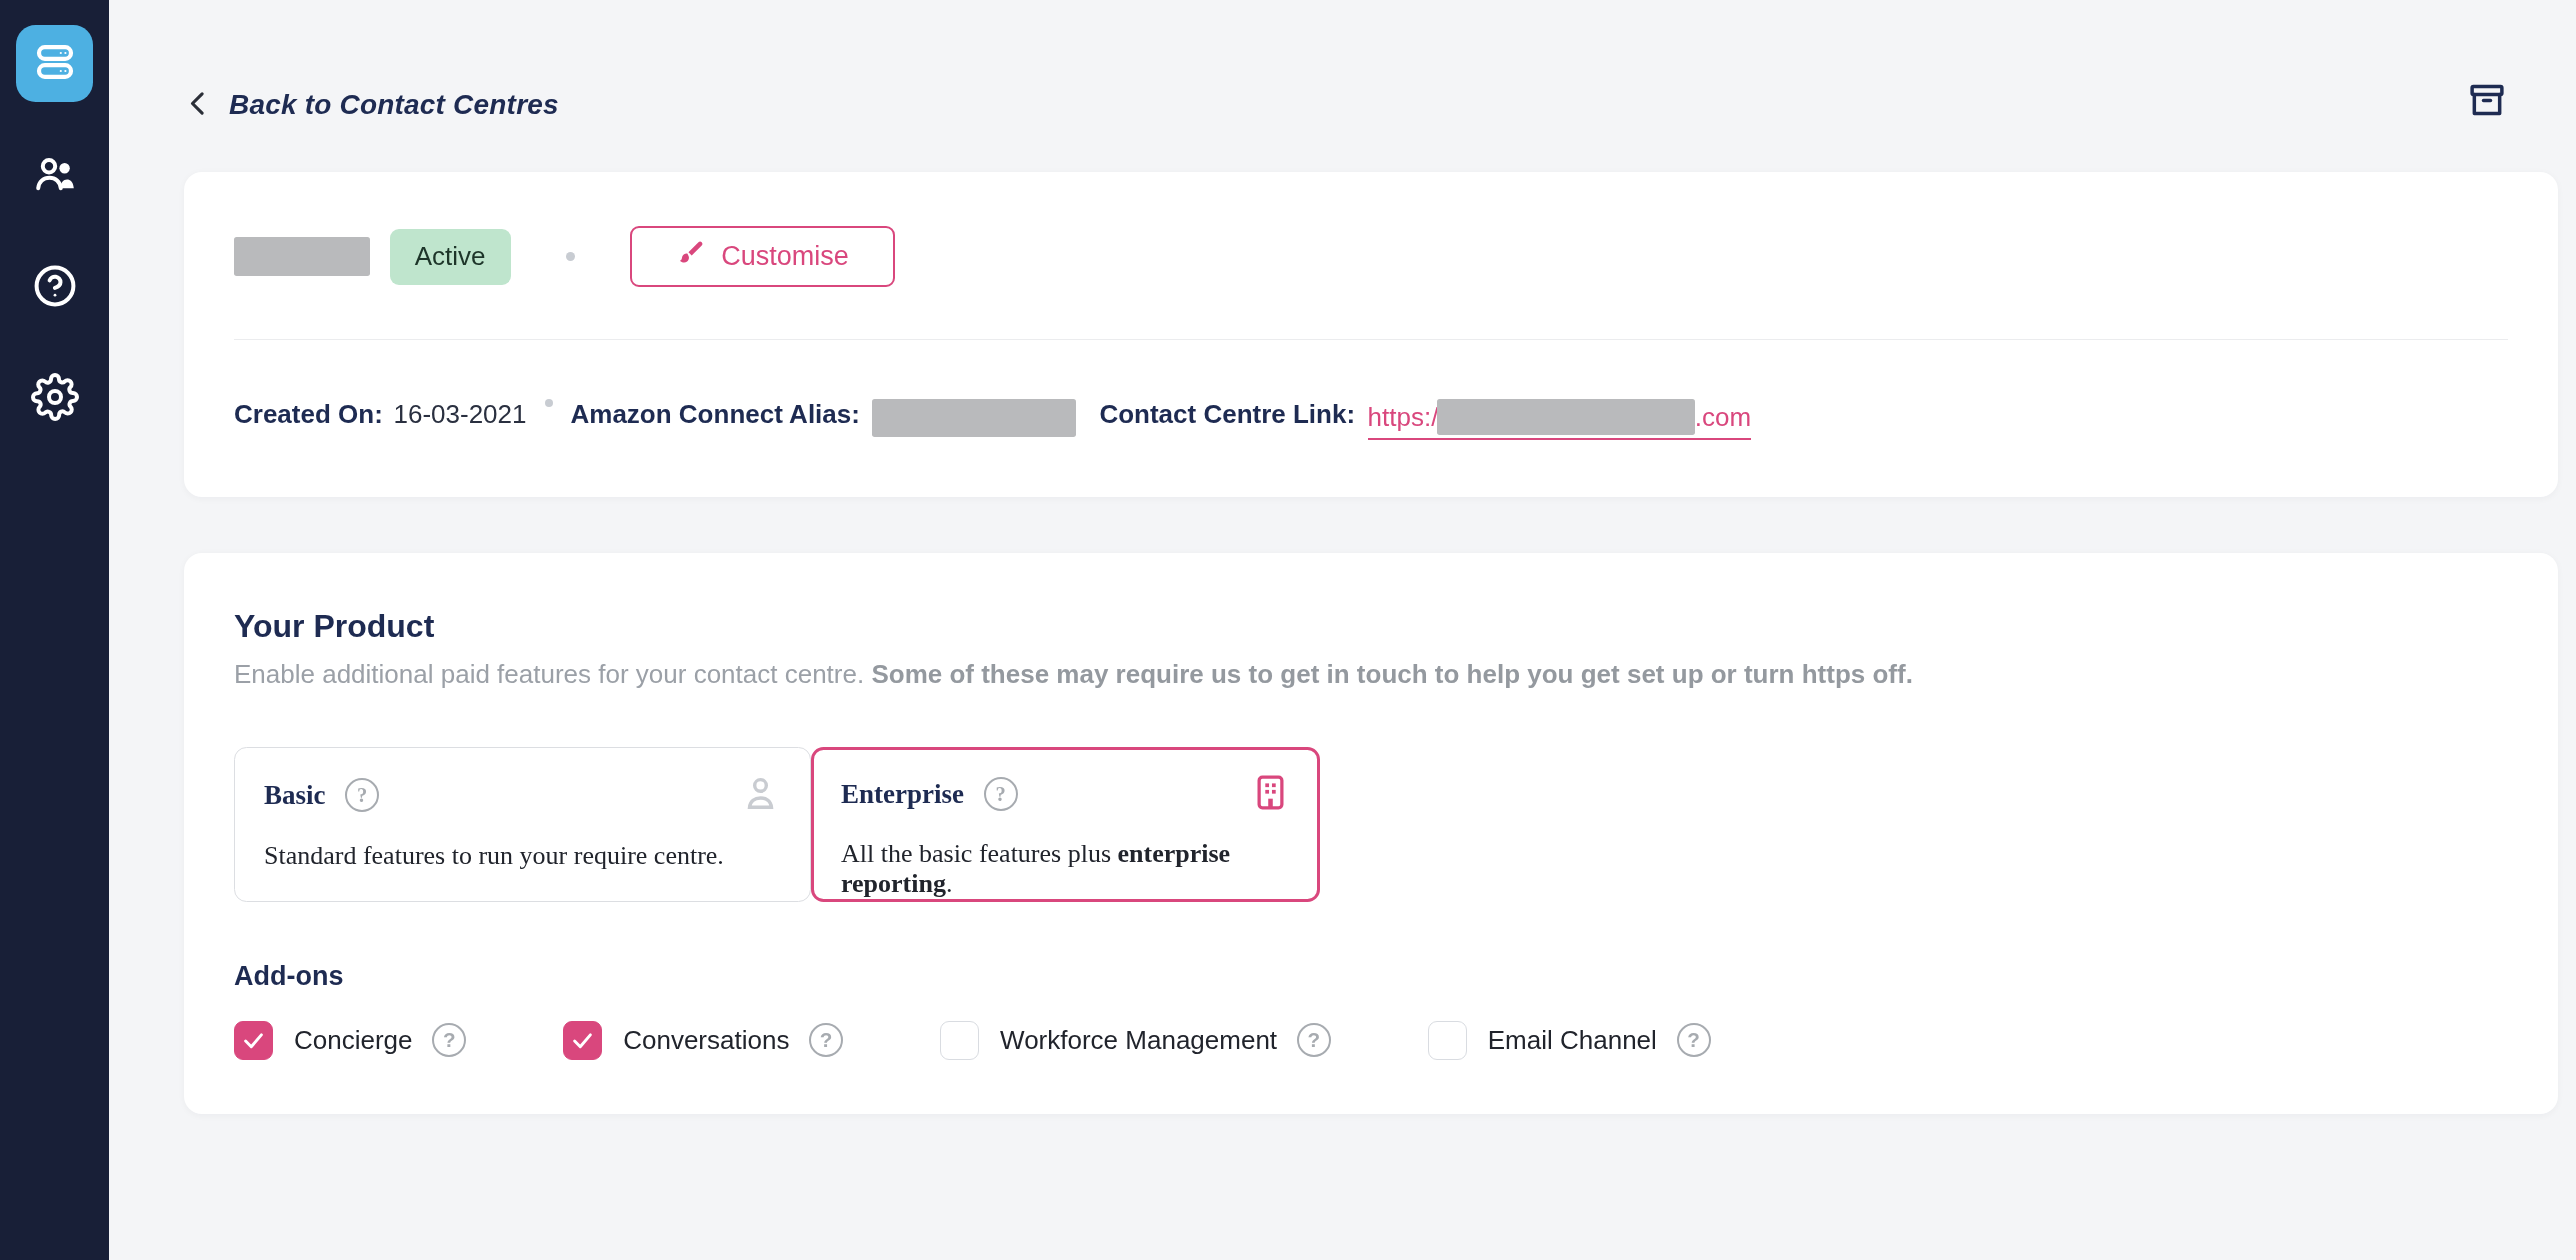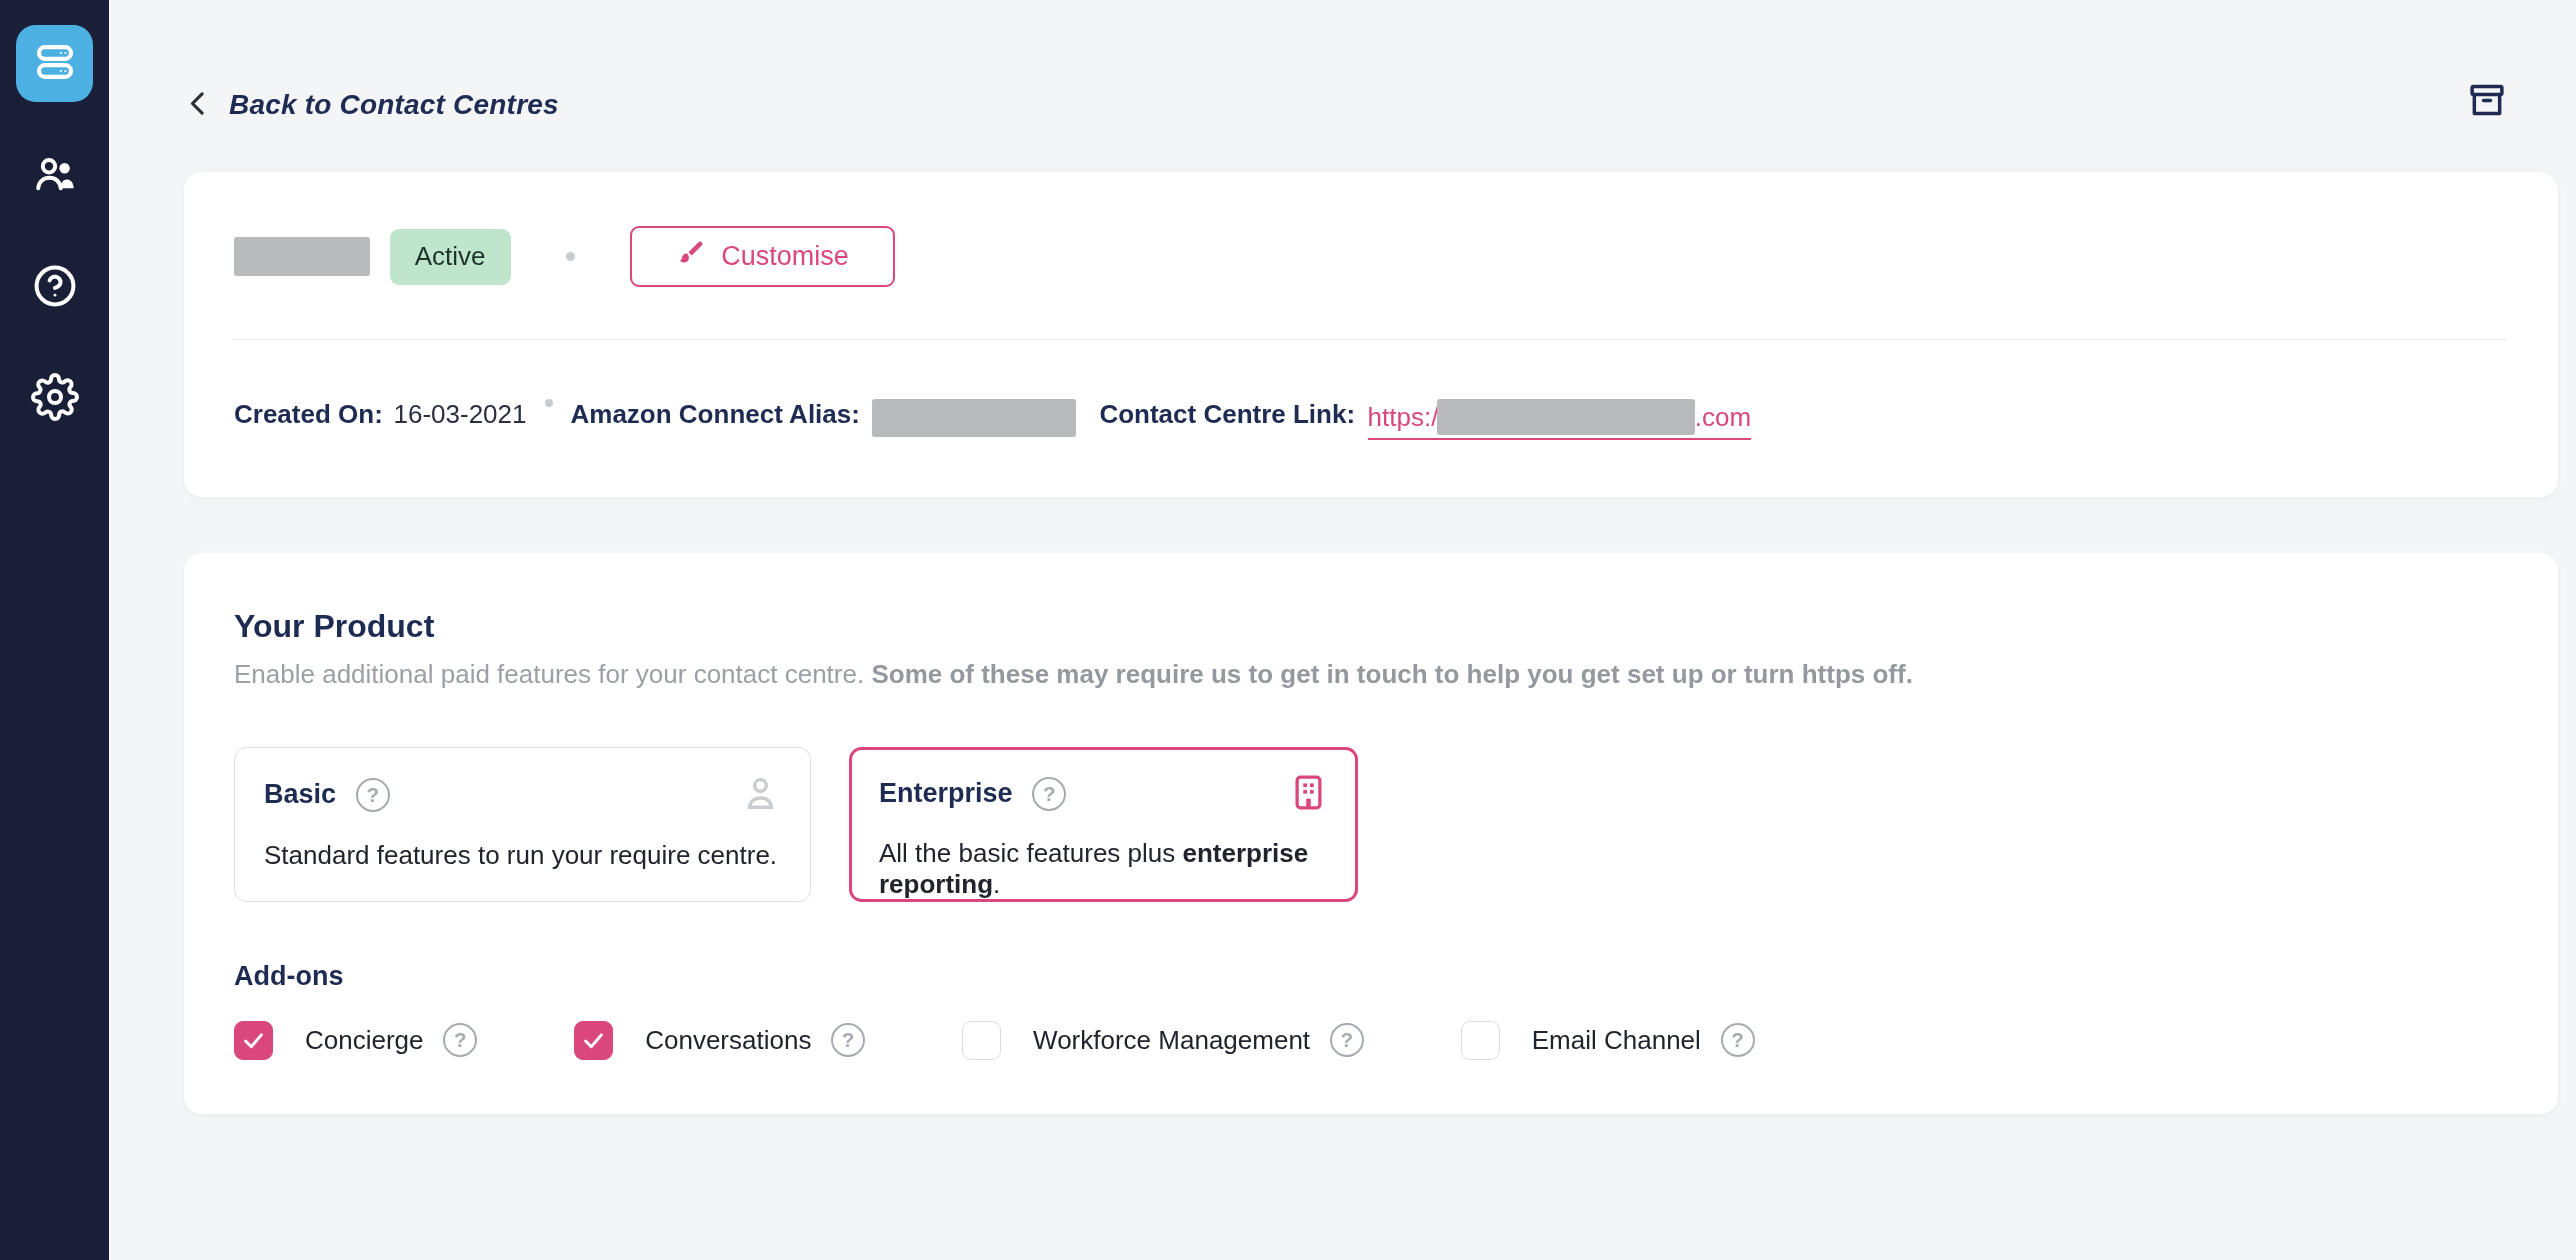--- a/index.html
+++ b/index.html
@@ -79,21 +79,21 @@
     color: #d9477d; cursor: pointer; text-decoration: none; font-size: 26px;
   }
   .redact-link { width: 258px; height: 36px; margin-left: -9px; margin-right: -14.3px; position: relative; }
 
   
   .product-card { margin-top: 56px; padding: 55px 74px 54px 50px; }
   .product-title { font-size: 32px; font-weight: 700; color: #1e2b52; }
   .product-sub { margin-top: 14.3px; font-size: 26px; color: #9ba0a7; }
   .product-sub b { font-weight: 700; color: #94999f; }
 
-  .options-row { display: flex; gap: 38px; margin-top: 57px; }
+  .options-row { display: flex; margin-top: 57px; font-family: Liberation Serif, serif; }
   .option-card {
     width: 577px; height: 155px; border: 1.8px solid #dcdee2; border-radius: 12.5px;
     padding: 25px 29px; cursor: pointer; background: #fff;
   }
   .option-card.selected { border: 3.6px solid #d9477d; width: 509px; padding: 23px 27px; }
   .option-head { display: flex; align-items: center; }
   .option-title { font-size: 27px; font-weight: 700; color: #1e2b52; }
   .option-desc { margin-top: 23px; font-size: 26px; color: #21242c; }
   .option-desc b { font-weight: 700; }
   .option-type-icon { margin-left: auto; align-self: flex-start; }
@@ -111,21 +111,21 @@
   .addons-row { display: flex; align-items: center; gap: 97px; margin-top: 29px; }
   .addon { display: flex; align-items: center; }
   .checkbox {
     width: 39px; height: 39px; border-radius: 9px; background: #ffffff;
     border: 1.8px solid #d9dce1; cursor: pointer;
     display: flex; align-items: center; justify-content: center;
   }
   .checkbox svg { width: 27px; height: 27px; display: none; }
   .checkbox.checked { background: #d9477d; border-color: #d9477d; }
   .checkbox.checked svg { display: block; }
-  .addon-label { font-size: 26px; color: #21242c; margin-left: 32px; }
+  .addon-label { font-size: 26px; color: #21242c; margin-left: 21px; }
 </style>
 </head>
 <body>
 
 <nav class="sidebar">
   <div class="side-tile">
     <span>
       <svg viewBox="0 0 24 24" fill="none" stroke="#ffffff" stroke-width="2.1">
         <rect x="4" y="4.6" width="16" height="5.8" rx="2.9"></rect>
         <rect x="4" y="13.6" width="16" height="5.8" rx="2.9"></rect>

